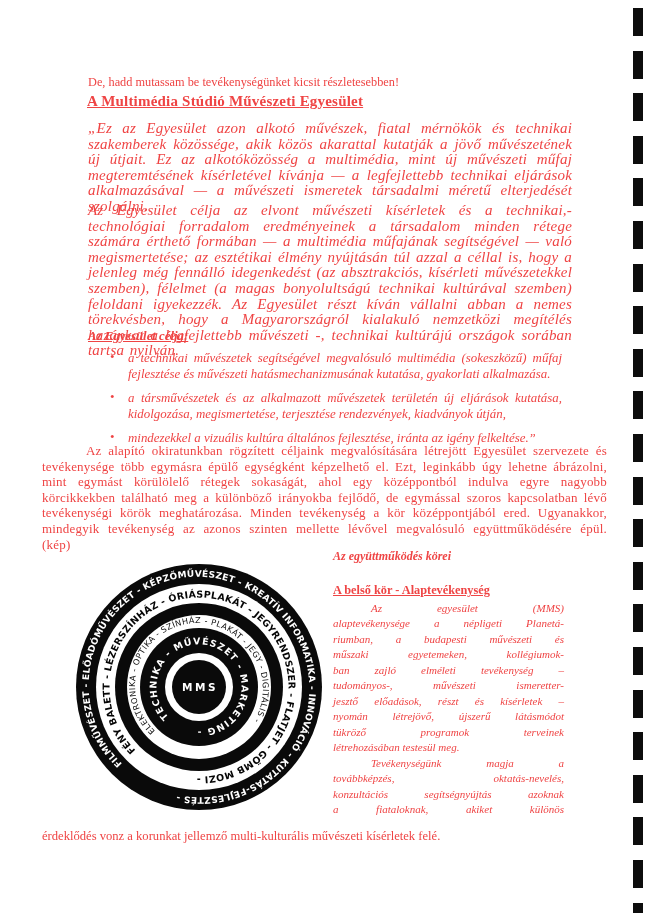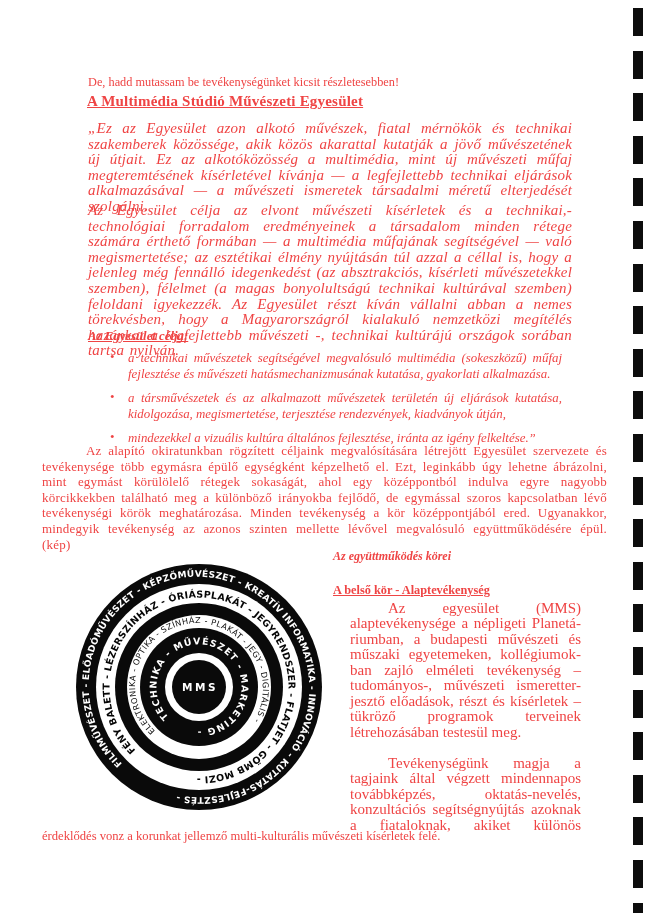--- a/index.html
+++ b/index.html
@@ -37,21 +37,21 @@
   .goals li{position:relative;padding-left:40px;margin-bottom:9px;text-align:justify;}
   .goals li::before{content:"•";position:absolute;left:22px;top:-1px;font-style:normal;}
   .body-para{
     left:42px;top:443px;width:565px;font-size:13px;line-height:15.6px;
     text-align:justify;text-indent:44px;letter-spacing:.2px;word-spacing:1.5px;
   }
   .caption{left:333px;top:549px;font-size:12px;font-style:italic;font-weight:600;}
   .rc-heading{
     left:333px;top:583px;font-size:12.3px;font-weight:bold;text-decoration:underline;
   }
-  .rc-para{left:350px;width:231px;font-size:15px;line-height:15.45px;}
+  .rc-para{left:333px;width:231px;font-size:11px;line-height:15.45px;font-style:italic;}
   .rc1{top:601px;}
   .rc2{top:756px;}
   .rc-line{text-align:justify;text-align-last:justify;}
   .rc-line.indent{text-indent:38px;}
   .rc-line.last{text-align-last:left;}
   .closing{left:42px;top:829px;font-size:12.6px;}
   
   .diagram{left:76px;top:564px;width:246px;height:246px;}
   .diagram text{font-family:"DejaVu Sans","Liberation Sans",sans-serif;}
   .ring-outer-text{font-size:9px;font-weight:bold;fill:#ffffff;letter-spacing:.25px;}
@@ -120,27 +120,27 @@
   <div class="abs rc-heading">A belső kör - Alaptevékenység</div>
 
   <div class="abs rc-para rc1">
     <div class="rc-line indent">Az egyesület (MMS)</div>
     <div class="rc-line">alaptevékenysége a népligeti Planetá-</div>
     <div class="rc-line">riumban, a budapesti művészeti és</div>
     <div class="rc-line">műszaki egyetemeken, kollégiumok-</div>
     <div class="rc-line">ban zajló elméleti tevékenység –</div>
     <div class="rc-line">tudományos-, művészeti ismeretter-</div>
     <div class="rc-line">jesztő előadások, részt és kísérletek –</div>
+    <div class="rc-line">nyomán létrejövő, újszerű látásmódot</div>
     <div class="rc-line">tükröző programok terveinek</div>
     <div class="rc-line last">létrehozásában testesül meg.</div>
   </div>
 
   <div class="abs rc-para rc2">
     <div class="rc-line indent">Tevékenységünk magja a</div>
-    <div class="rc-line">tagjaink által végzett mindennapos</div>
     <div class="rc-line">továbbképzés, oktatás-nevelés,</div>
     <div class="rc-line">konzultációs segítségnyújtás azoknak</div>
     <div class="rc-line">a fiataloknak, akiket különös</div>
   </div>
 
   <div class="abs closing">érdeklődés vonz a korunkat jellemző multi-kulturális művészeti kísérletek felé.</div>
 
 </div>
 
 </body></html>

